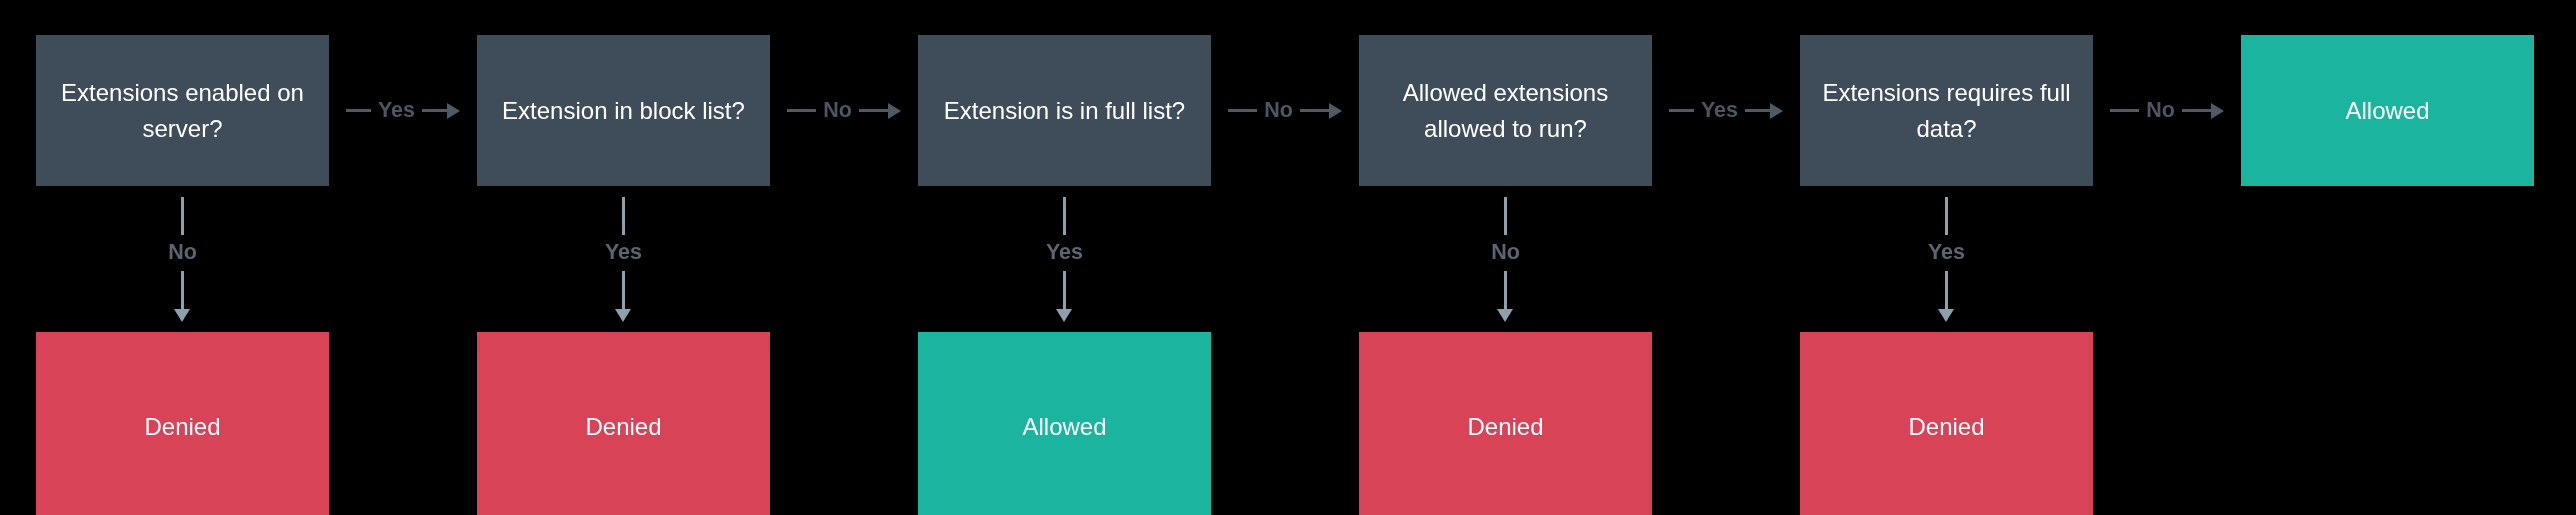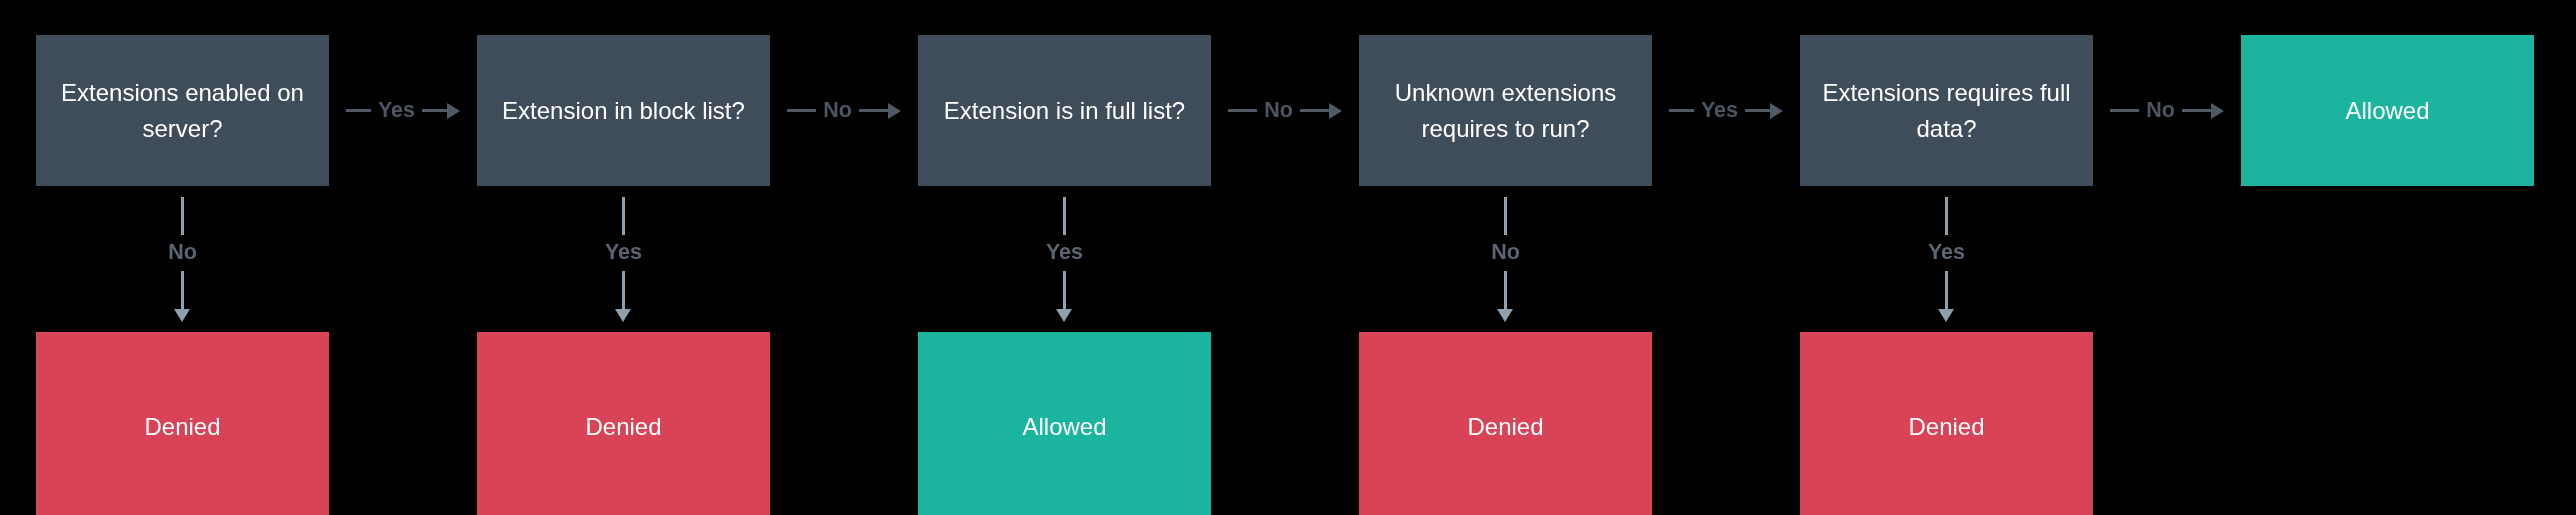--- a/index.html
+++ b/index.html
@@ -159,21 +159,21 @@
 
   <div class="connector">
     <div class="h-line"></div>
     <div class="h-label">No</div>
     <div class="h-line"></div>
     <div class="arrow-right"></div>
   </div>
 
   <div class="col">
     <div class="node decision">
-      <span>Unknown extensions requires to run?</span>
+      <span>Allowed extensions allowed to run?</span>
     </div>
     <div class="down">
       <div class="v-line top"></div>
       <div class="v-label">No</div>
       <div class="v-line"></div>
       <div class="arrow-down"></div>
     </div>
     <div class="node outcome denied">
       <span>Denied</span>
     </div>

